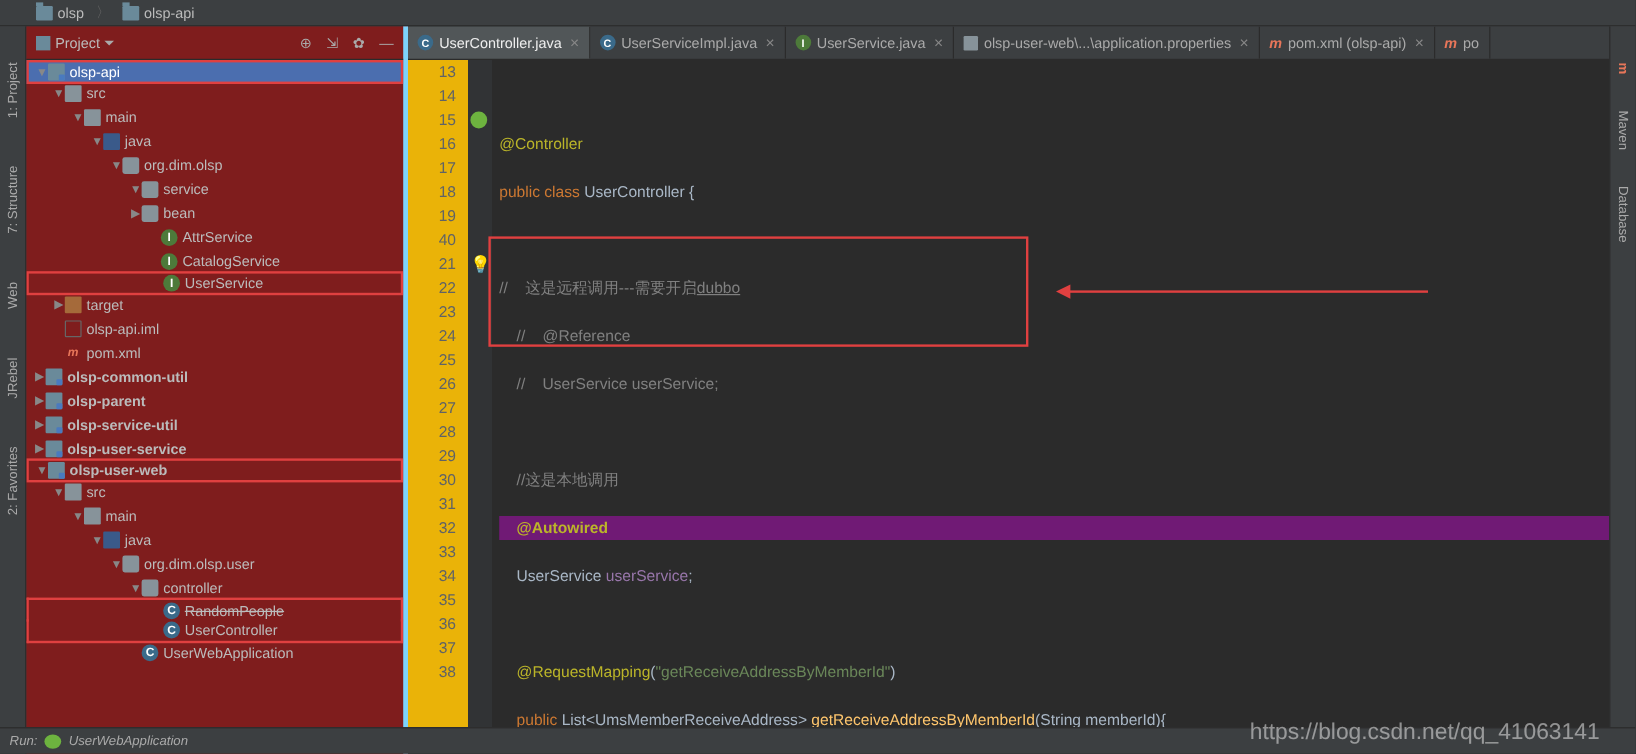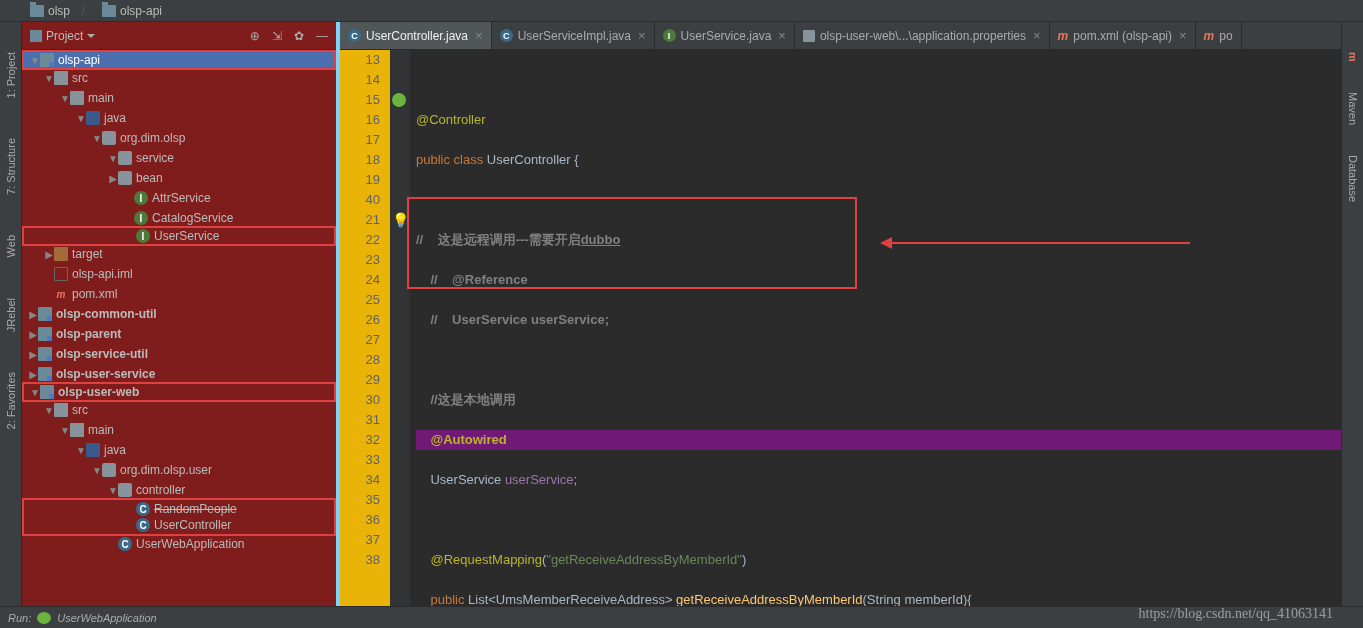--- a/index.html
+++ b/index.html
@@ -53,27 +53,27 @@
 .tab .ico-p { background: #87939a; width: 12px; height: 12px; border-radius: 1px; }
 .tab .close { color: #888; font-size: 13px; margin-left: 2px; }
 .editor-body { flex: 1; display: flex; overflow: hidden; font-family: Consolas, monospace; font-size: 13px; line-height: 20px; position: relative; }
 .gutter { width: 50px; background: #eab308; color: #606366; text-align: right; padding-right: 10px; user-select: none; flex-shrink: 0;}
 .gutter-icons { width: 20px; background: #313335; flex-shrink: 0; position: relative; }
 .gi { position: absolute; left: 2px; width: 14px; height: 14px; }
 .gi-spring { background: #6db33f; border-radius: 50%; }
 .gi-bulb { color: #ffcc00; font-size: 14px; line-height: 14px;}
 .code { flex: 1; padding-left: 6px; white-space: pre; color: #a9b7c6; position:relative; }
 .code-line { height: 20px; }
-.kw { color: #cc7832; } .str { color: #6a8759; } .ann { color: #bbb529; } .cmt { color: #808080; font-weight: bold; } .fld { color: #9876aa; } .mth { color: #ffc66d; } .typ { color: #a9b7c6; }
+.kw { color: #cc7832; } .str { color: #6a8759; } .ann { color: #bbb529; } .cmt { color: #808080; } .fld { color: #9876aa; } .mth { color: #ffc66d; } .typ { color: #a9b7c6; }
 .red-box { border: 2px solid #e04040; position: absolute; background: transparent; pointer-events: none; z-index: 5;}
 .arrow { position: absolute; z-index: 6; height: 2px; background: #e04040; }
 .arrow::before { content: ""; position: absolute; left: -10px; top: -5px; border-right: 12px solid #e04040; border-top: 6px solid transparent; border-bottom: 6px solid transparent;}
 .bcrumb { height: 22px; background: #3c3f41; border-top: 1px solid #2b2b2b; display: flex; align-items: center; padding-left: 74px; color: #aaa; gap: 12px;}
 .bottom-bar { position: absolute; bottom: 0; left: 0; right: 0; height: 22px; background: #3c3f41; border-top: 1px solid #2b2b2b; display: flex; align-items: center; padding-left: 8px; color: #aaa; font-size: 11px; font-style: italic; }
-.watermark { position:absolute; bottom: 6px; right: 30px; color: rgba(230,230,230,0.55); font-size: 14px; z-index: 20; font-family: Liberation Serif, serif;}
+.watermark { position:absolute; bottom: 6px; right: 30px; color: rgba(230,230,230,0.55); font-size: 19px; z-index: 20; font-family: Liberation Sans, sans-serif;}
 </style>
 </head>
 <body>
 
 <div class="topbar">
   <span class="crumb">
     <span class="ico-folder"></span>
     <span>olsp</span>
     <span class="sep">〉</span>
     <span class="ico-folder"></span>

